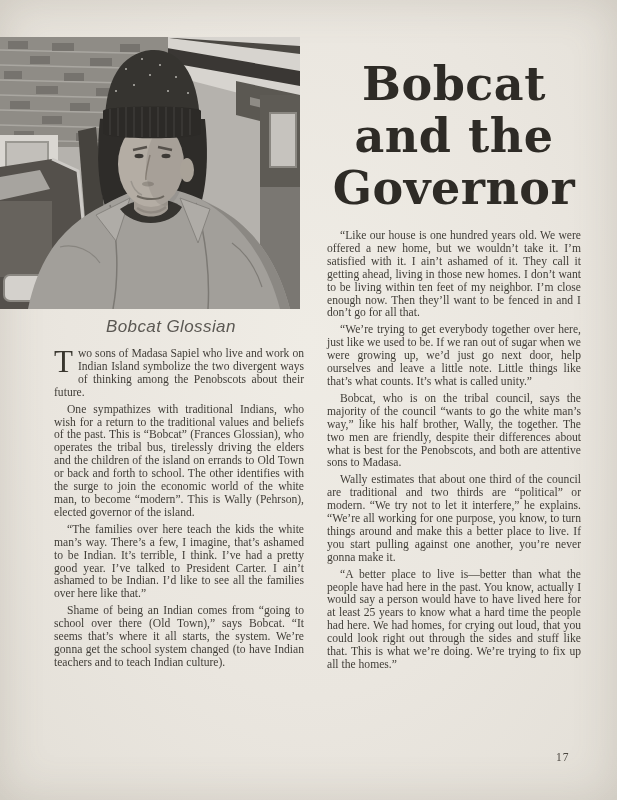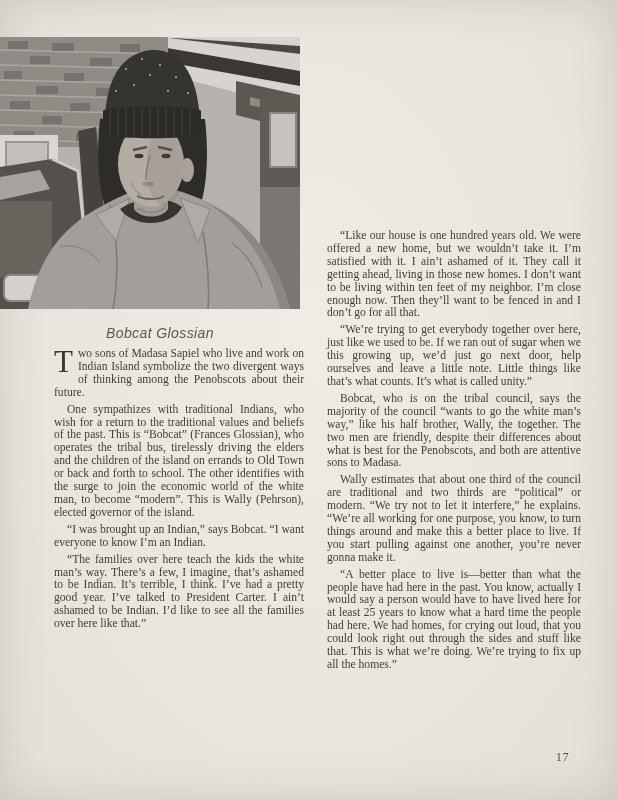--- a/index.html
+++ b/index.html
@@ -18,24 +18,24 @@
   .photo {
     position: absolute;
     left: 0; top: 37px;
     width: 300px; height: 272px;
     overflow: hidden;
     background: #b6b3ae;
   }
   .photo svg { display: block; filter: blur(.3px) contrast(.98); }
   .caption {
     position: absolute;
-    left: 106px; top: 325px;
+    left: 106px; top: 317px;
     font-family: "Liberation Sans", sans-serif;
     font-style: italic;
-    font-size: 14px;
+    font-size: 17px;
     letter-spacing: .4px;
     color: #5b5853;
   }
   
   .title {
     position: absolute;
     left: 323px; top: 58px;
     width: 262px;
     text-align: center;
     font-family: "DejaVu Serif", serif;
@@ -209,33 +209,38 @@
               <circle cx="188" cy="56" r="1"></circle>
               <circle cx="116" cy="54" r="1"></circle>
           </g>
         </g>
       </g>
     </svg>
   </div>
 
   <div class="caption">Bobcat Glossian</div>
 
+  <h1 class="title" style="margin:0;">
+    <span>Bobcat</span>
+    <span>and the</span>
+    <span>Governor</span>
+  </h1>
 
   <div class="col col-left">
     <p>
       <span class="dropcap">T</span><span>wo sons of Madasa Sapiel who live and work on Indian Island symbolize the two divergent ways of thinking among the Penobscots about their future.</span>
     </p>
     <p class="indent">One sympathizes with traditional Indians, who wish for a return to the traditional values and beliefs of the past. This is “Bobcat” (Frances Glossian), who operates the tribal bus, tirelessly driving the elders and the children of the island on errands to Old Town or back and forth to school. The other identifies with the surge to join the economic world of the white man, to become “modern”. This is Wally (Pehrson), elected governor of the island.</p>
-    <p class="indent">“I was brought up an Indian,” says Bobcat. “I want everyone to know I’m an Indian.</p>
     <p class="indent">“The families over here teach the kids the white man’s way. There’s a few, I imagine, that’s ashamed to be Indian. It’s terrible, I think. I’ve had a pretty good year. I’ve talked to President Carter. I ain’t ashamed to be Indian. I’d like to see all the families over here like that.”</p>
+    <p class="indent">Shame of being an Indian comes from “going to school over there (Old Town),” says Bobcat. “It seems that’s where it all starts, the system. We’re gonna get the school system changed (to have Indian teachers and to teach Indian culture).</p>
   </div>
 
   <div class="col col-right">
     <p class="indent">“Like our house is one hundred years old. We were offered a new home, but we wouldn’t take it. I’m satisfied with it. I ain’t ashamed of it. They call it getting ahead, living in those new homes. I don’t want to be living within ten feet of my neighbor. I’m close enough now. Then they’ll want to be fenced in and I don’t go for all that.</p>
-    <p class="indent">“We’re trying to get everybody together over here, just like we used to be. If we ran out of sugar when we this growing up, we’d just go next door, help ourselves and leave a little note. Little things like that’s what counts. It’s what is called unity.”</p>
+    <p class="indent">“We’re trying to get everybody together over here, just like we used to be. If we ran out of sugar when we were growing up, we’d just go next door, help ourselves and leave a little note. Little things like that’s what counts. It’s what is called unity.”</p>
     <p class="indent">Bobcat, who is on the tribal council, says the majority of the council “wants to go the white man’s way,” like his half brother, Wally, the together. The two men are friendly, despite their differences about what is best for the Penobscots, and both are attentive sons to Madasa.</p>
     <p class="indent">Wally estimates that about one third of the council are traditional and two thirds are “political” or modern. “We try not to let it interfere,” he explains. “We’re all working for one purpose, you know, to turn things around and make this a better place to live. If you start pulling against one another, you’re never gonna make it.</p>
     <p class="indent">“A better place to live is—better than what the people have had here in the past. You know, actually I would say a person would have to have lived here for at least 25 years to know what a hard time the people had here. We had homes, for crying out loud, that you could look right out through the sides and stuff like that. This is what we’re doing. We’re trying to fix up all the homes.”</p>
   </div>
 
   <div class="pagenum">17</div>
 
 </div>
 
 </body></html>

